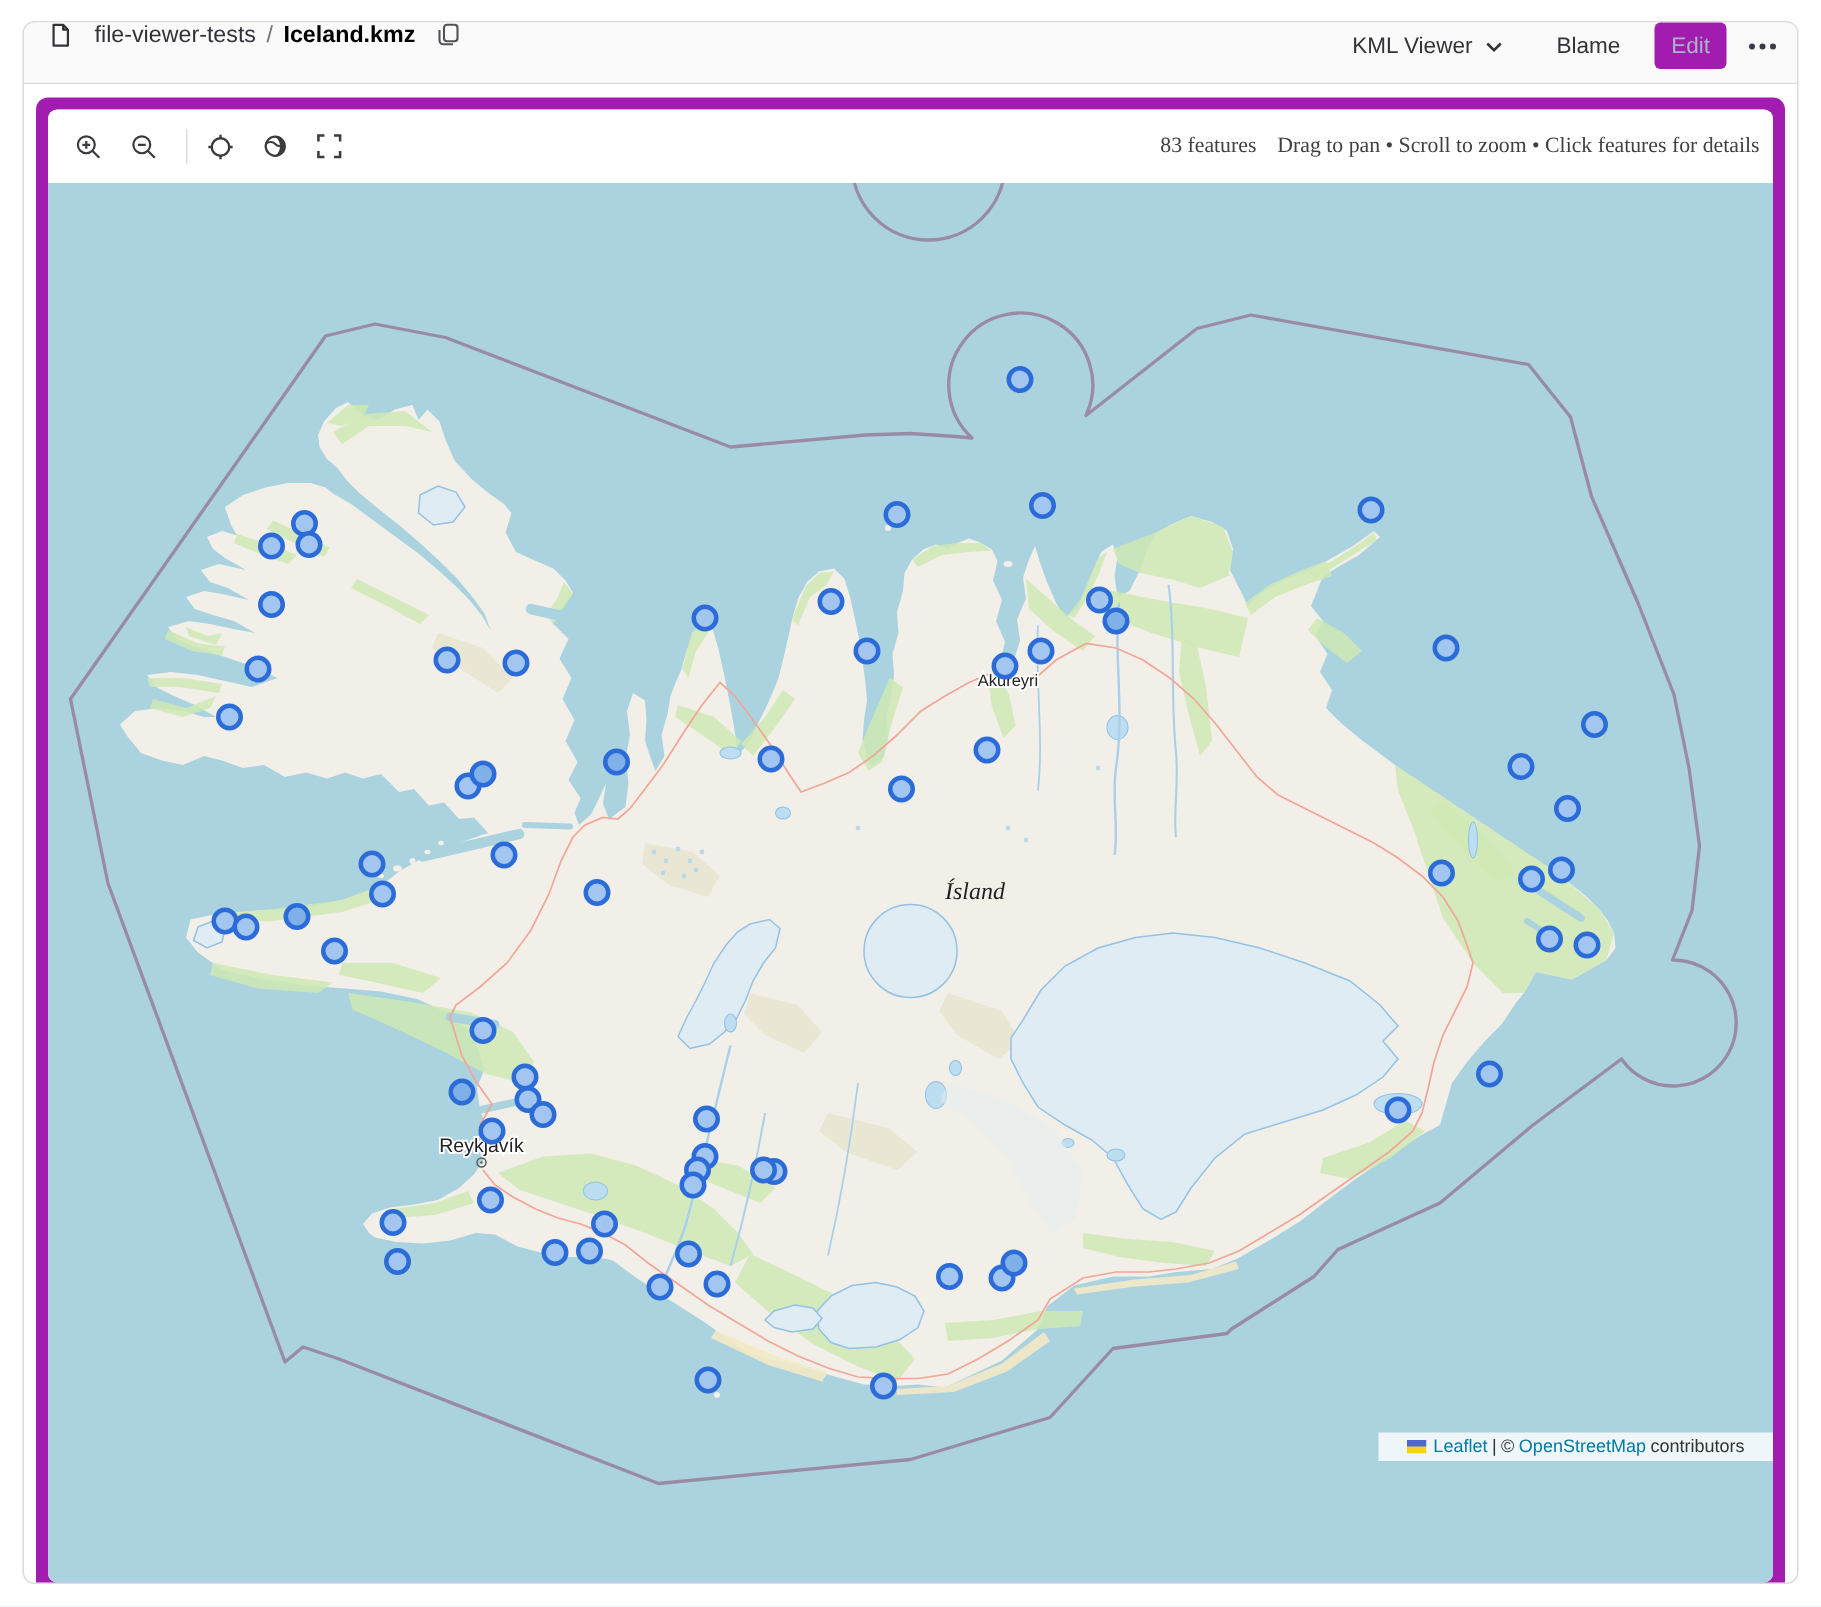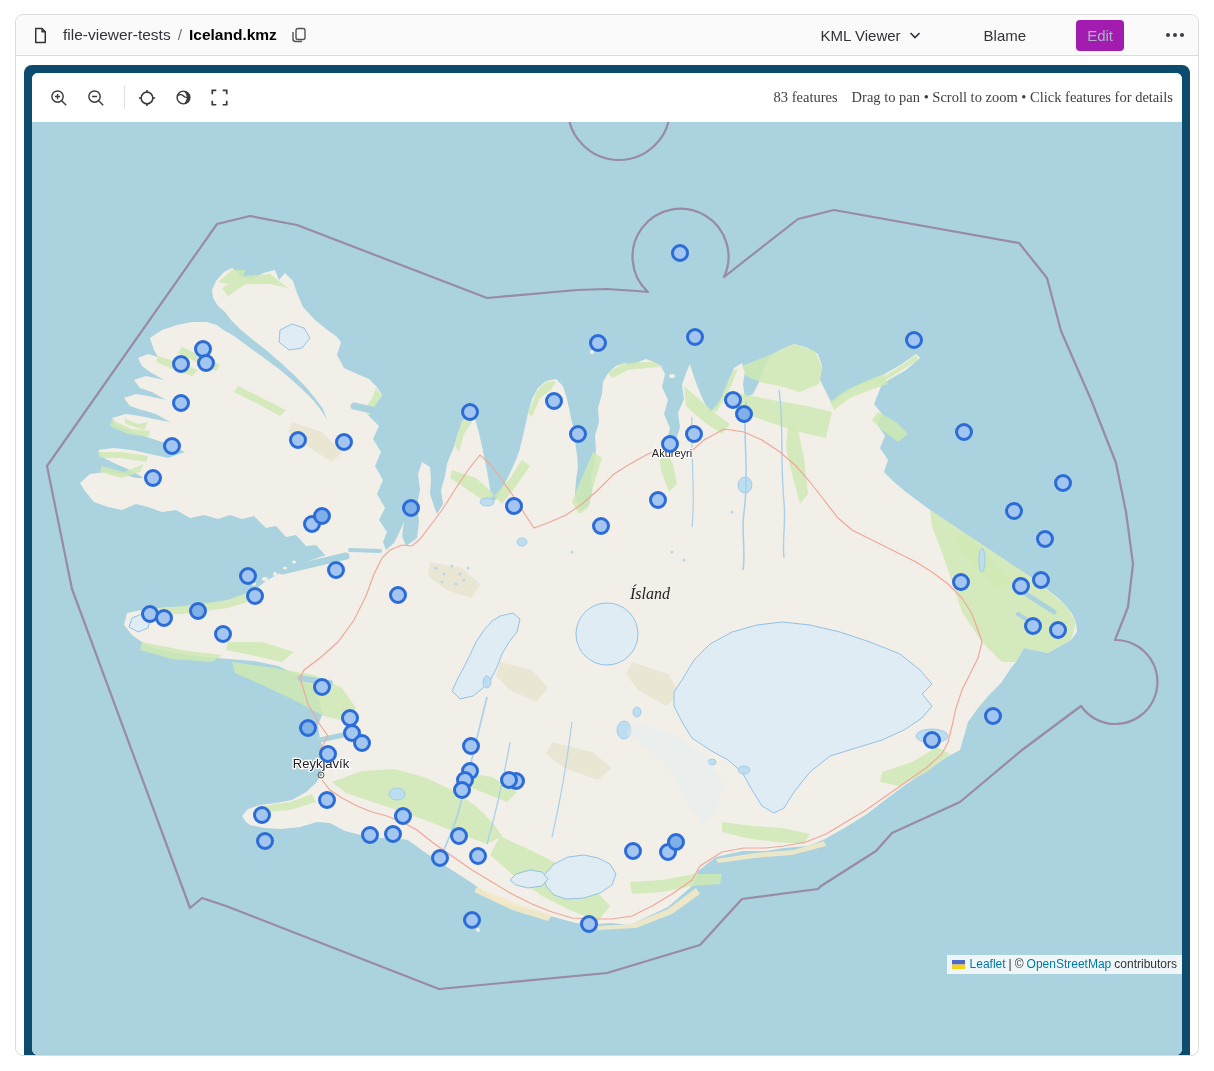--- a/index.html
+++ b/index.html
@@ -1,42 +1,42 @@
 <!DOCTYPE html>
 <html><head><meta charset="utf-8"><title>Iceland.kmz</title>
 <style>
 * { margin:0; padding:0; box-sizing:border-box; }
 html,body { background:#fff; width:1214px; height:1071px; font-family:"Liberation Sans", sans-serif; }
 .card { position:absolute; left:15px; top:14px; width:1184px; height:1042px;
   border:1px solid #dcdcde; border-radius:8px; background:#fff; }
 .hdr { height:41px; background:#fafafa; border-bottom:1px solid #dcdcde;
-  border-radius:8px 8px 0 0; display:flex; align-items:center; padding:0 14px 0 16px; }
+  border-radius:8px 8px 0 0; display:flex; align-items:flex-start; padding:0 14px 0 16px; }
 .hdr .crumb { display:flex; align-items:center; font-size:15.5px; color:#333238; }
 .hdr svg { flex:none; }
 .sep { color:#737278; margin:0 7px; }
 .bold { font-weight:700; color:#000000; }
-.right { margin-left:auto; display:flex; align-items:center; font-size:15px; color:#333238;gap:27px; }
+.right { margin-left:auto; display:flex; align-items:center; font-size:15px; color:#333238; }
 .kml { display:flex; align-items:center; gap:6px; margin-right:34px; }
 .blame { margin-right:23px; }
 .editbtn { background:#a21caf; color:#a9b4c5; border-radius:4px; padding:7px 11px;
   font-size:15px; margin-right:15px; }
 .dots { display:flex; gap:3px; align-items:center; }
 .dots i { width:4px; height:4px; border-radius:50%; background:#3a3a40; }
 .body { position:absolute; top:42px; bottom:0; left:0; right:0; background:#fff;
   padding:8px 8px 0; border-radius:0 0 8px 8px; }
-.wrap { background:#0c4a6e; border-radius:8px 8px 0 0; padding:8px 8px 0; height:100%; }
+.wrap { background:#a21caf; border-radius:8px 8px 0 0; padding:8px 8px 0; height:100%; }
 .viewer { background:#fff; border-radius:6px; height:100%; overflow:hidden; position:relative; }
 .toolbar { height:49px; display:flex; align-items:center; padding:0 16px 0 18px; background:#fff; }
 .toolbar .ticon { margin-right:19px; display:flex; align-items:center; }
 .tsep { width:1px; height:23px; background:#dcdcde; margin-right:13px; margin-left:0; }
 .tinfo { margin-left:auto; font-family:"Liberation Serif", serif; font-size:14.5px; color:#404040; margin-right:-7px; }
 .tinfo .gap { display:inline-block; width:14px; }
 .mapbox { position:relative; width:1150px; height:852px;text-align:center; }
 .attrib { position:absolute; right:0; bottom:0; background:rgba(255,255,255,0.8);
-  font-size:12px; color:#333; padding:2px 5px 3px; display:flex; align-items:center; gap:3px; }
+  font-size:12px; color:#333; padding:2px 19px 3px; display:flex; align-items:center; gap:3px; }
 .attrib a { color:#0078a8; text-decoration:none; }
 </style></head>
 <body>
 <div class="card">
   <div class="hdr">
     <svg width="17" height="17" viewBox="0 0 16 16" fill="none" stroke="#333238" stroke-width="1.4">
       <path d="M3.5 1.5h6l3 3v10h-9z" stroke-linejoin="round"></path>
       <path d="M9.5 1.5v3h3" stroke-linejoin="round"></path>
     </svg>
     <span class="crumb" style="margin-left:14px">file-viewer-tests<span class="sep">/</span><span class="bold">Iceland.kmz</span></span>

